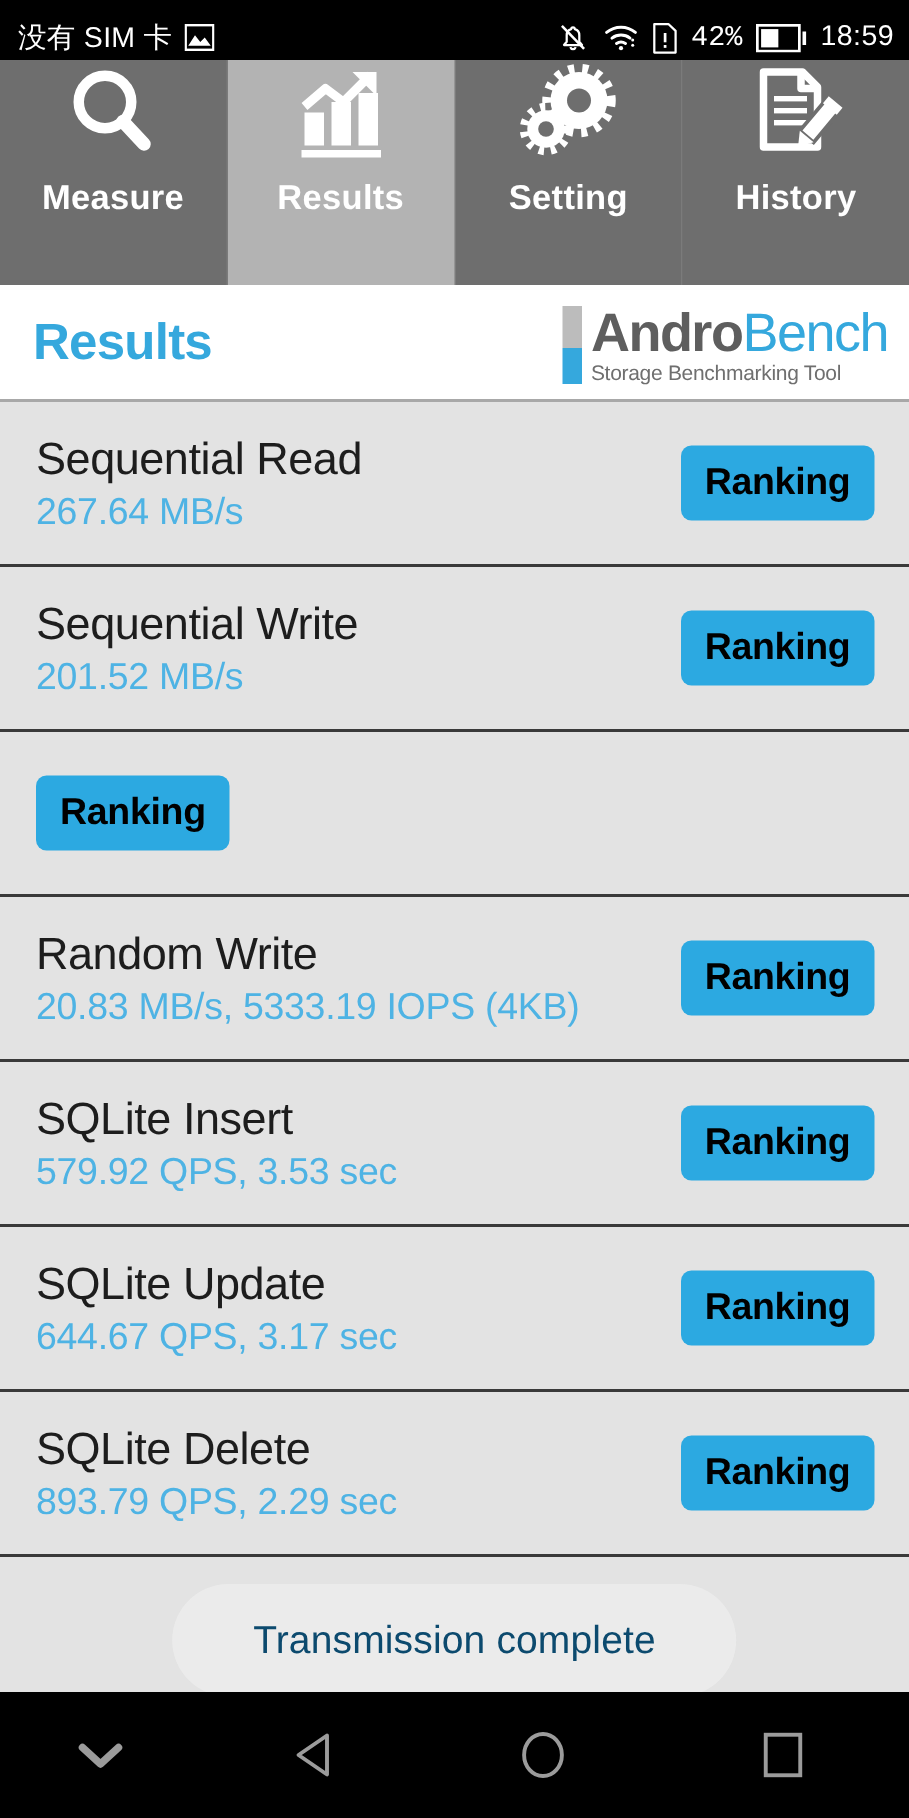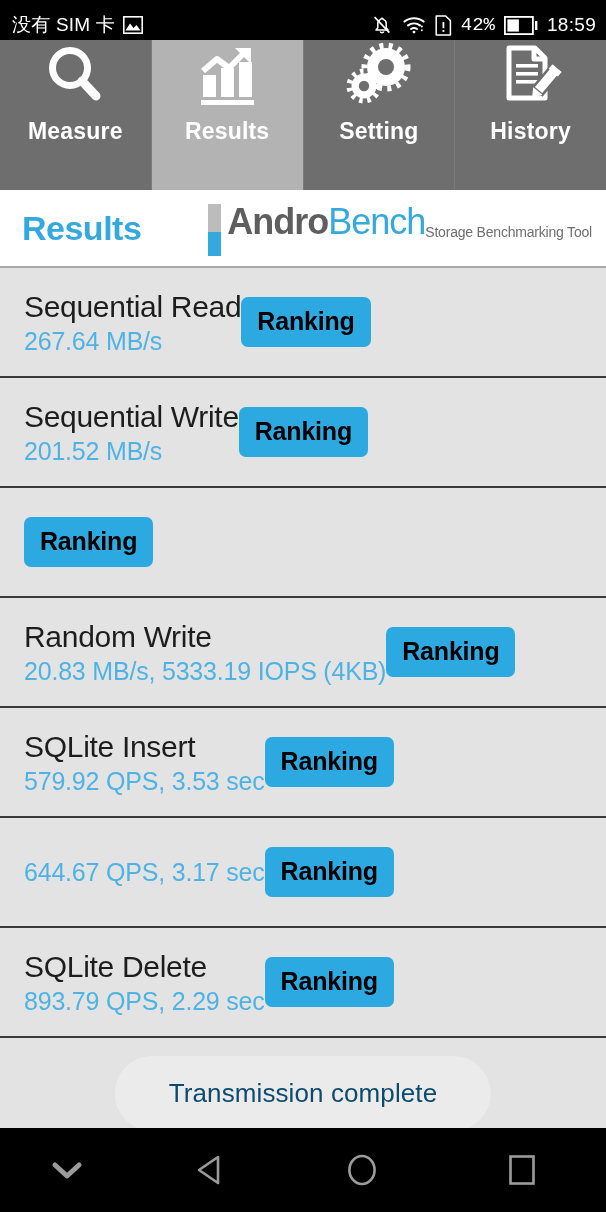--- a/index.html
+++ b/index.html
@@ -47,33 +47,33 @@
     border-bottom: 2px solid #a8a8a8;
   }
   .page-title {
     color: #35a8dd; font-size: 34px; font-weight: bold; letter-spacing: -.5px;
     font-family: "Liberation Sans Narrow", "Liberation Sans", sans-serif;
   }
   .logo { display: flex; align-items: flex-start; gap: 6px; padding-top: 4px;}
   .logo-bar { width: 13px; height: 52px; display: flex; flex-direction: column; }
   .logo-bar-top { flex: 1.15; background: #bcbcbc; }
   .logo-bar-bot { flex: 1; background: #35a8dd; }
-  .logo-text { display: flex; flex-direction: row; align-items: flex-end; }
+  .logo-text { display: flex; flex-direction: column; }
   .logo-word { font-size: 36px; line-height: 36px; letter-spacing: -1px;
                font-family: "Liberation Sans Narrow", "Liberation Sans", sans-serif; }
   .logo-andro { color: #5e5e5e; font-weight: bold; }
   .logo-bench { color: #35a8dd; font-weight: normal; }
   .logo-tag { color: #6f6f6f; font-size: 14px; margin-top: 0; letter-spacing: -.2px;
               font-family: "Liberation Sans Narrow", "Liberation Sans", sans-serif; }
 
   
   .list { background: #e3e3e3; }
   .row {
     height: 110px; position: relative; display: flex; align-items: center;
-    padding: 0 23px 0 24px;
+    justify-content: space-between; padding: 0 23px 0 24px;
     border-bottom: 2px solid #3a3a3a;
   }
   .row-texts { display: flex; flex-direction: column; gap: 3px; }
   .row-title {
     color: #1d1d1d; font-size: 30px; letter-spacing: -.3px; line-height: 34px;
     font-family: "Liberation Sans Narrow", "Liberation Sans", sans-serif;
   }
   .row-value {
     color: #4eb3e4; font-size: 25px; letter-spacing: -.2px; line-height: 28px;
     font-family: "Liberation Sans Narrow", "Liberation Sans", sans-serif;
@@ -267,20 +267,21 @@
     <div class="row">
       <div class="row-texts">
         <div class="row-title">SQLite Insert</div>
         <div class="row-value">579.92 QPS, 3.53 sec</div>
       </div>
       <button class="rank-btn">Ranking</button>
     </div>
 
     <div class="row">
       <div class="row-texts">
+        <div class="row-title">SQLite Update</div>
         <div class="row-value">644.67 QPS, 3.17 sec</div>
       </div>
       <button class="rank-btn">Ranking</button>
     </div>
 
     <div class="row">
       <div class="row-texts">
         <div class="row-title">SQLite Delete</div>
         <div class="row-value">893.79 QPS, 2.29 sec</div>
       </div>

